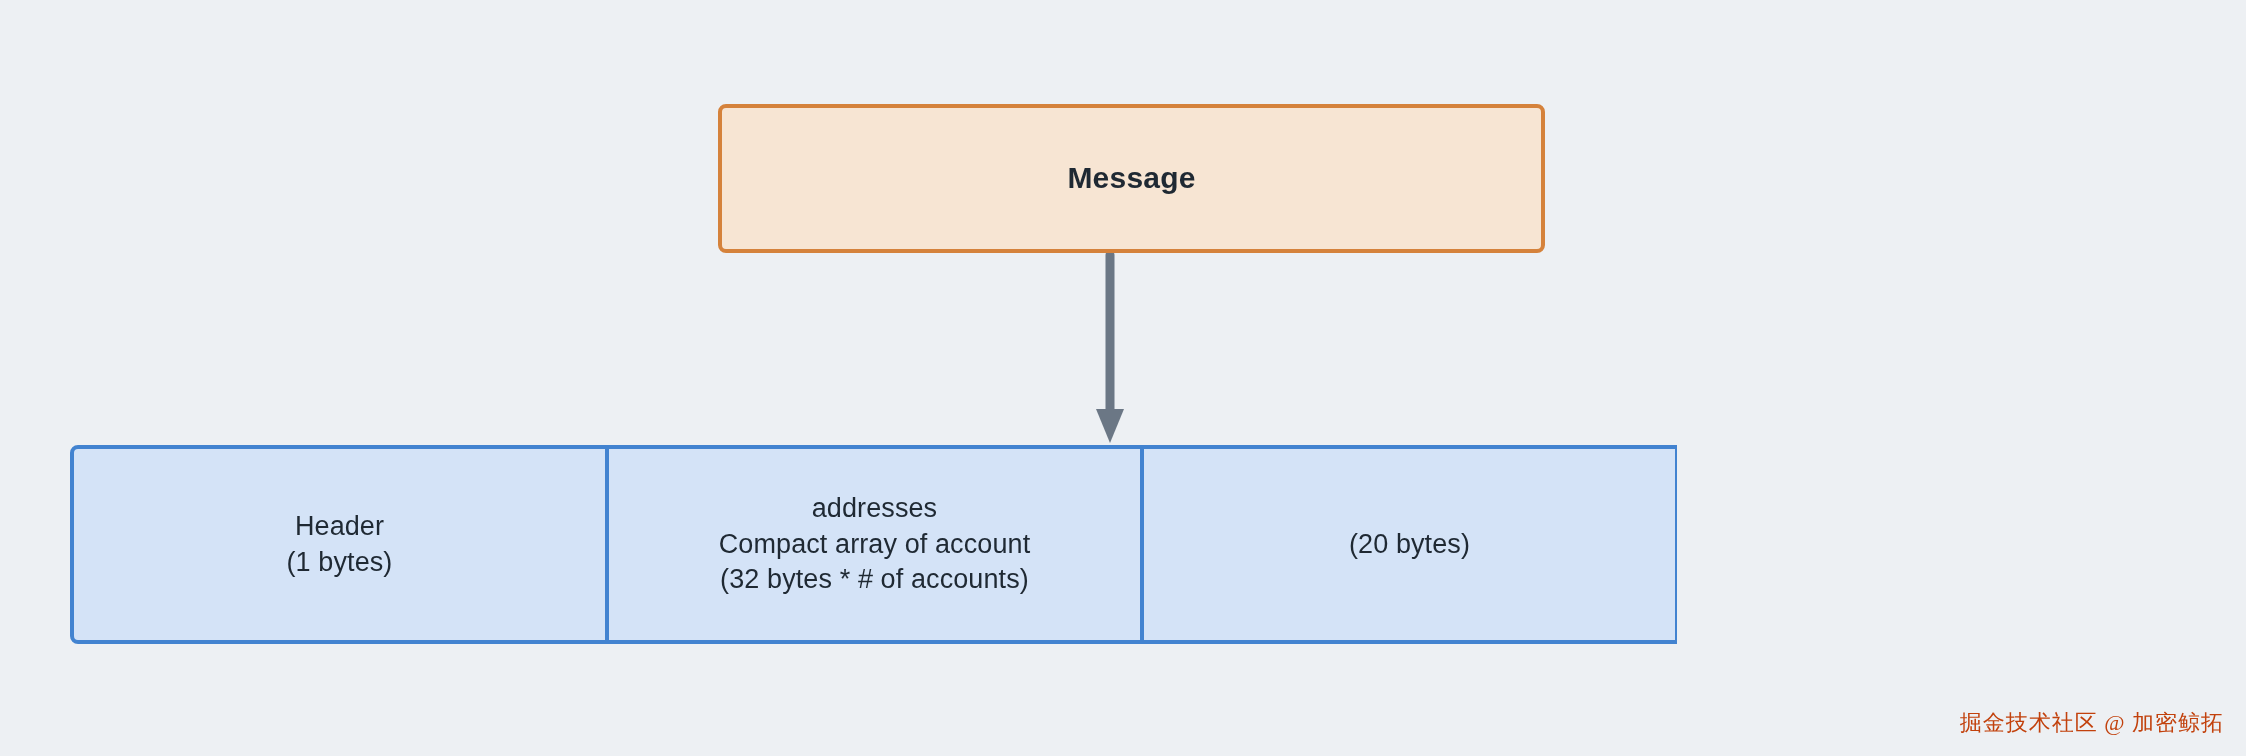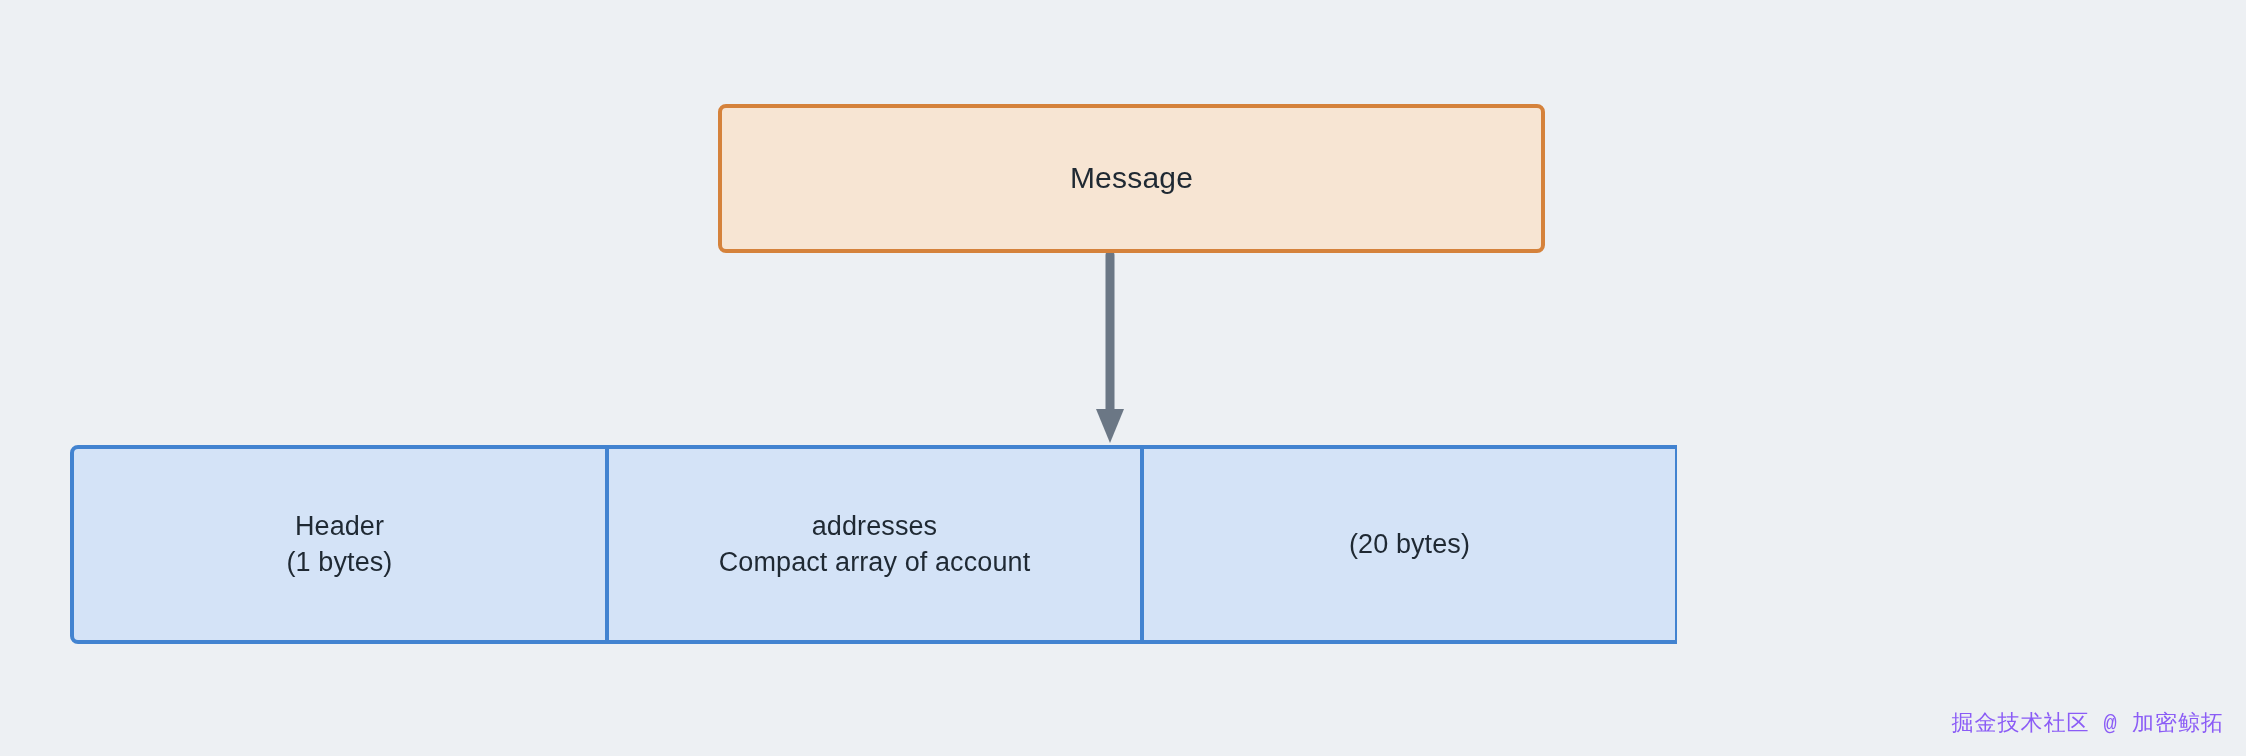--- a/index.html
+++ b/index.html
@@ -26,20 +26,21 @@
     top: 104px;
     width: 827px;
     height: 149px;
     box-sizing: border-box;
     background: #f7e5d3;
     border: 4px solid #d5823b;
     border-radius: 8px;
     display: flex;
     align-items: center;
     justify-content: center;
+    font-weight: bold;
   }
   .msg-node .node-label {
     font-size: 30px;
     color: #1f2933;
     line-height: 1.35;
     text-align: center;
     letter-spacing: 0.2px;
   }
 
   
@@ -99,24 +100,24 @@
   .w-accts   { width: 535px; }
   .w-hash    { width: 535px; }
   .w-instr   { width: 532px; }
 
   
   .watermark {
     position: absolute;
     right: 22px;
     bottom: 18px;
     font-size: 22px;
-    color: #8b5cf6;
+    color: #c2410c;
     letter-spacing: 1px;
     white-space: nowrap;
-    font-family: Liberation Mono, monospace;
+    font-family: Liberation Serif, serif;
   }
 </style>
 </head>
 <body>
 
 <div id="diagram">
 
   <div class="msg-node">
     <span class="node-label">Message</span>
   </div>
@@ -134,20 +135,21 @@
       <span class="field-text">
         <span class="line">Header</span>
         <span class="line">(1 bytes)</span>
       </span>
     </div>
 
     <div class="field-box mid w-accts">
       <span class="field-text">
         <span class="line">addresses</span>
         <span class="line">Compact array of account</span>
+        <span class="line">(32 bytes * # of accounts)</span>
       </span>
     </div>
 
     <div class="field-box mid w-hash">
       <span class="field-text">
         <span class="line">(20 bytes)</span>
       </span>
     </div>
 
 

